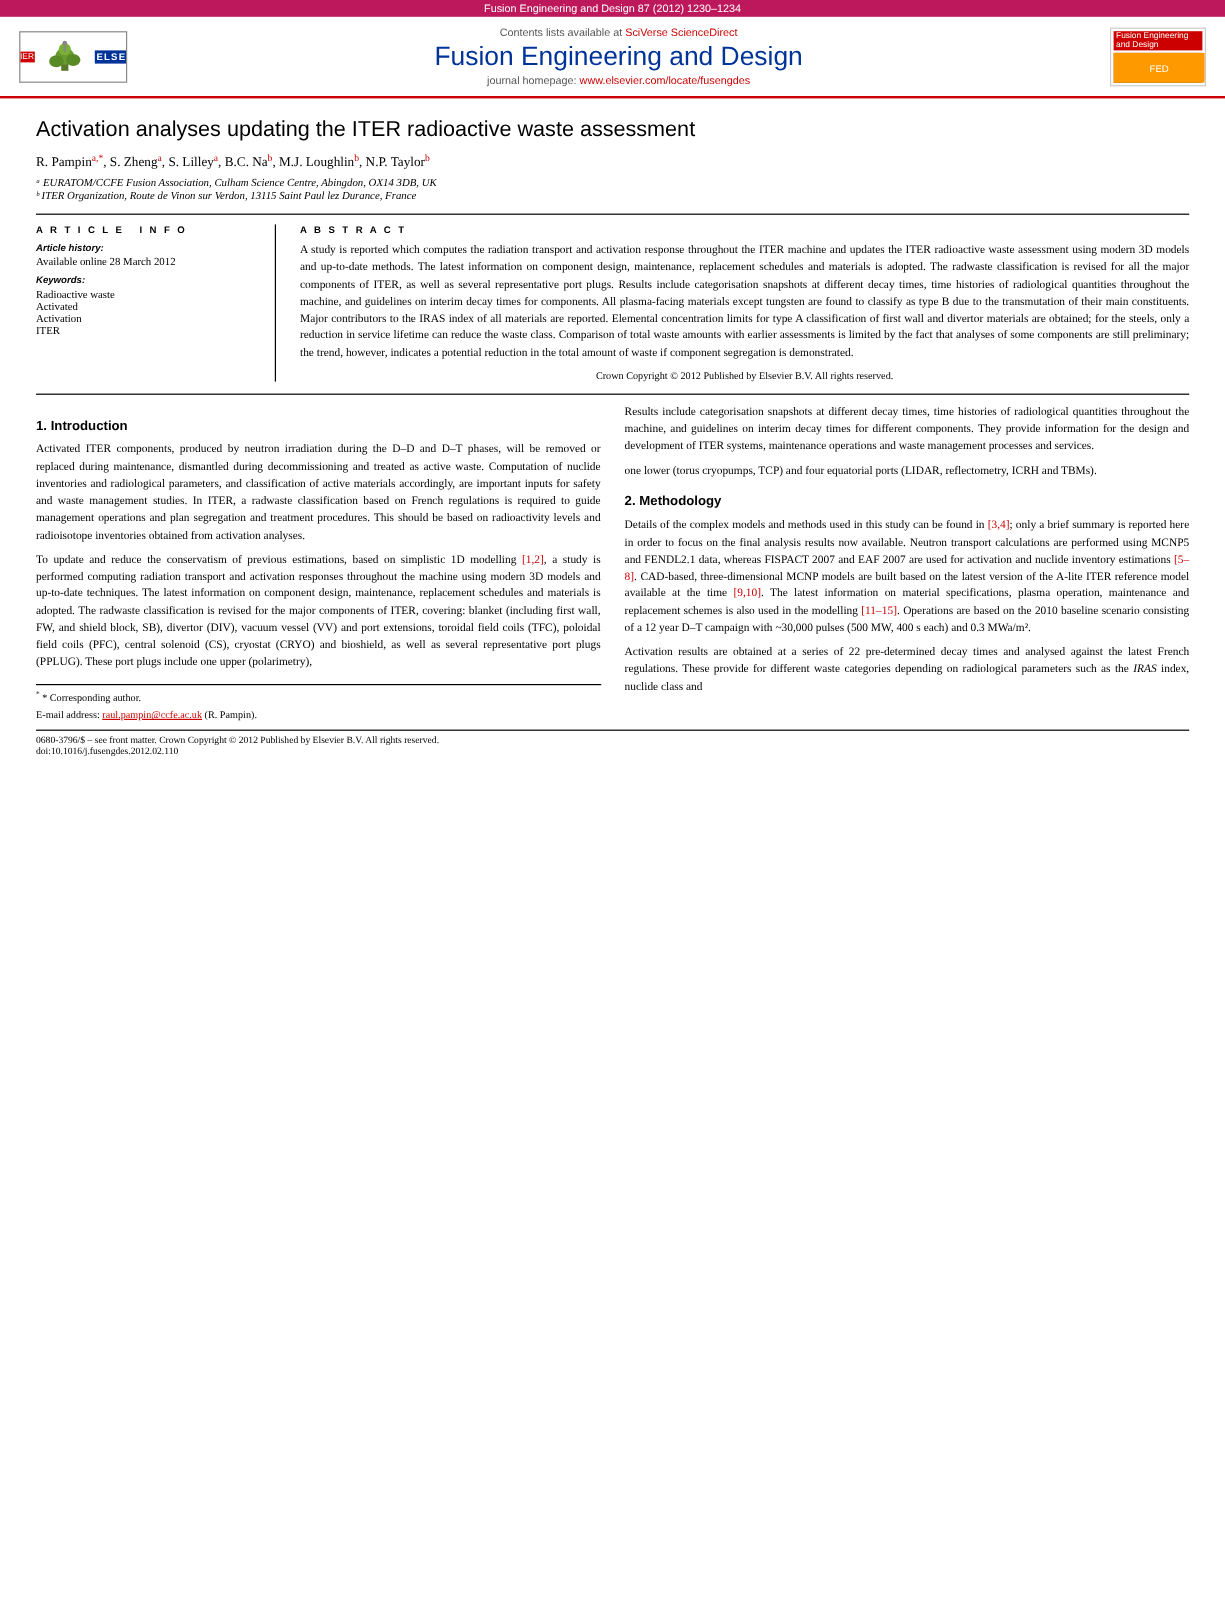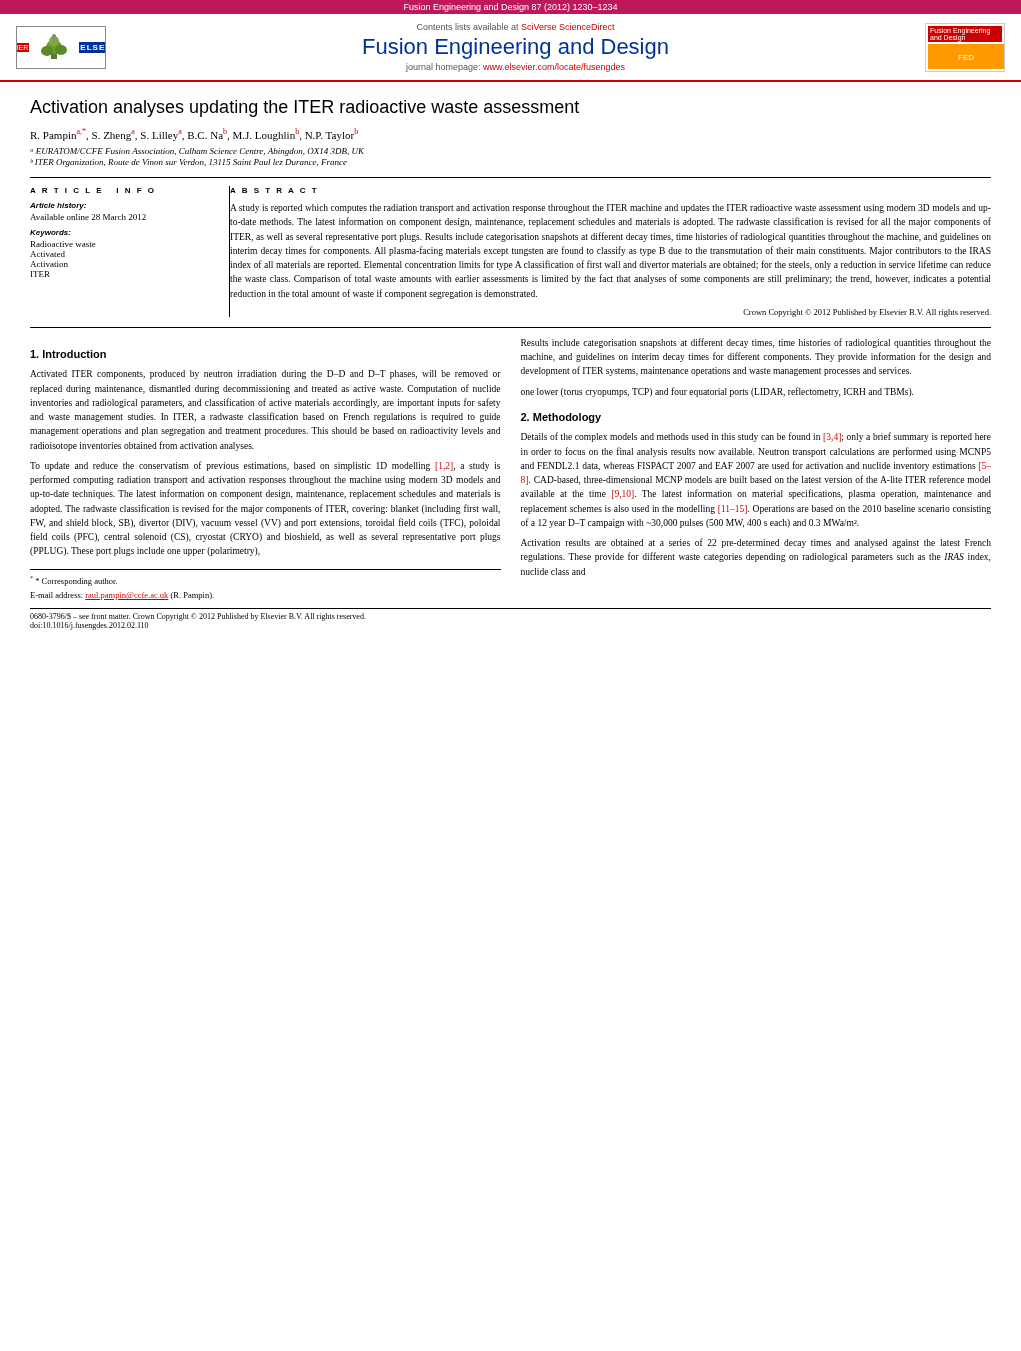--- a/index.html
+++ b/index.html
@@ -111,20 +111,21 @@
     
     .divider {
       border: none;
       border-top: 1px solid #000;
       margin: 8px 0;
     }
 
     
     .two-col {
       display: flex;
+      gap: 20px;
       margin-bottom: 10px;
     }
     .col-left {
       width: 200px;
       flex-shrink: 0;
       border-right: 1px solid #000;
       padding-right: 15px;
     }
     .col-right {
       flex: 1;
@@ -165,21 +166,21 @@
 
     
     .abstract-text {
       font-size: 9.5px;
       line-height: 1.5;
       text-align: justify;
     }
 
     .copyright-line {
       font-size: 8.5px;
-      text-align: right;
+      text-align: center;
       margin-top: 6px;
       color: #000;
     }
 
     
     .body-two-col {
       display: flex;
       gap: 20px;
       margin-top: 8px;
     }

